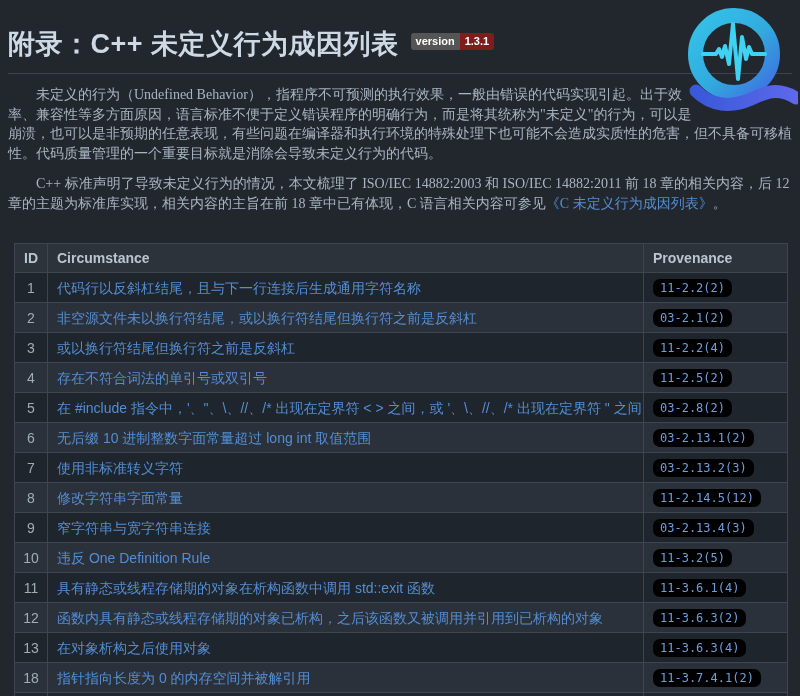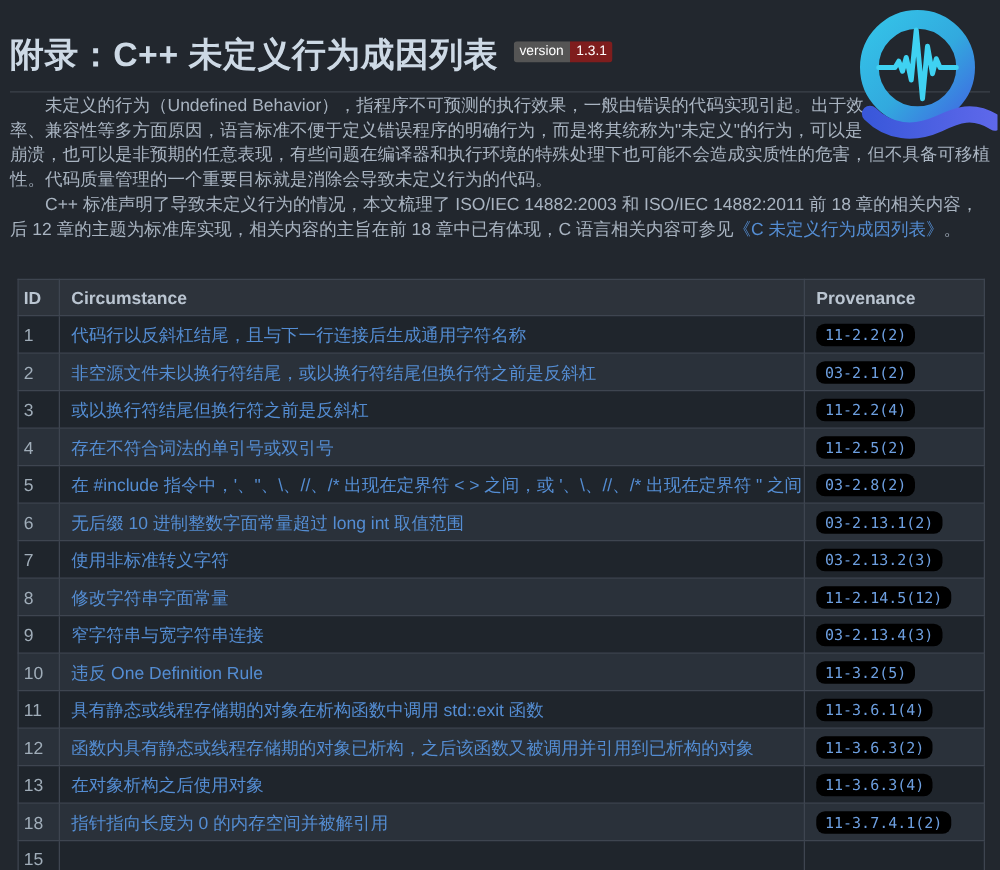--- a/index.html
+++ b/index.html
@@ -20,35 +20,36 @@
     padding: 26px 0 11px 0;
     border-bottom: 1px solid #3d434b;
     letter-spacing: 0.5px;
   }
   .version-badge {
     display: inline-flex;
     vertical-align: middle;
     transform: translateY(-4px);
     margin-left: 12px;
     font-size: 11px;
-    font-weight: 400;
+    font-weight: 700;
     line-height: 1;
     border-radius: 3px;
     overflow: hidden;
     letter-spacing: 0;
   }
   .version-badge .label { background: #555555; color: #ffffff; padding: 3px 5px; }
   .version-badge .value { background: #7f1d1d; color: #ffffff; padding: 3px 5px; }
 
   p.intro {
     font-size: 14px;
     line-height: 19.5px;
-    margin: 1px 0;
+    margin: 11px 0;
     text-indent: 2em;
     color: #a9b4c1;
+    font-family: Liberation Serif, serif;
   }
   .logo-spacer { float: right; width: 100px; height: 24px; }
   a { color: #548dd3; text-decoration: none; cursor: pointer; }
 
   table.ub-table {
     border-collapse: collapse;
     table-layout: fixed;
     width: 773px;
     margin: 30px 0 0 6px;
     font-size: 14px;
@@ -59,21 +60,21 @@
     line-height: 18px;
     overflow: hidden;
     white-space: nowrap;
   }
   .ub-table thead th {
     background: #2d333b;
     color: #bac5d1;
     font-weight: 700;
     text-align: left;
   }
-  .ub-table th.col-id, .ub-table td.cell-id { text-align: left; padding: 5px 4px; }
+  .ub-table th.col-id, .ub-table td.cell-id { text-align: center; padding: 5px 4px; }
   .ub-table tbody td.cell-id { color: #a0adb9; }
   .ub-table tbody tr:nth-child(odd)  { background: #1f252c; }
   .ub-table tbody tr:nth-child(even) { background: #2a313a; }
   .pill {
     display: inline-block;
     font-family: "DejaVu Sans Mono", monospace;
     font-size: 12px;
     line-height: 14px;
     color: #6d9fe0;
     background: #000000;

